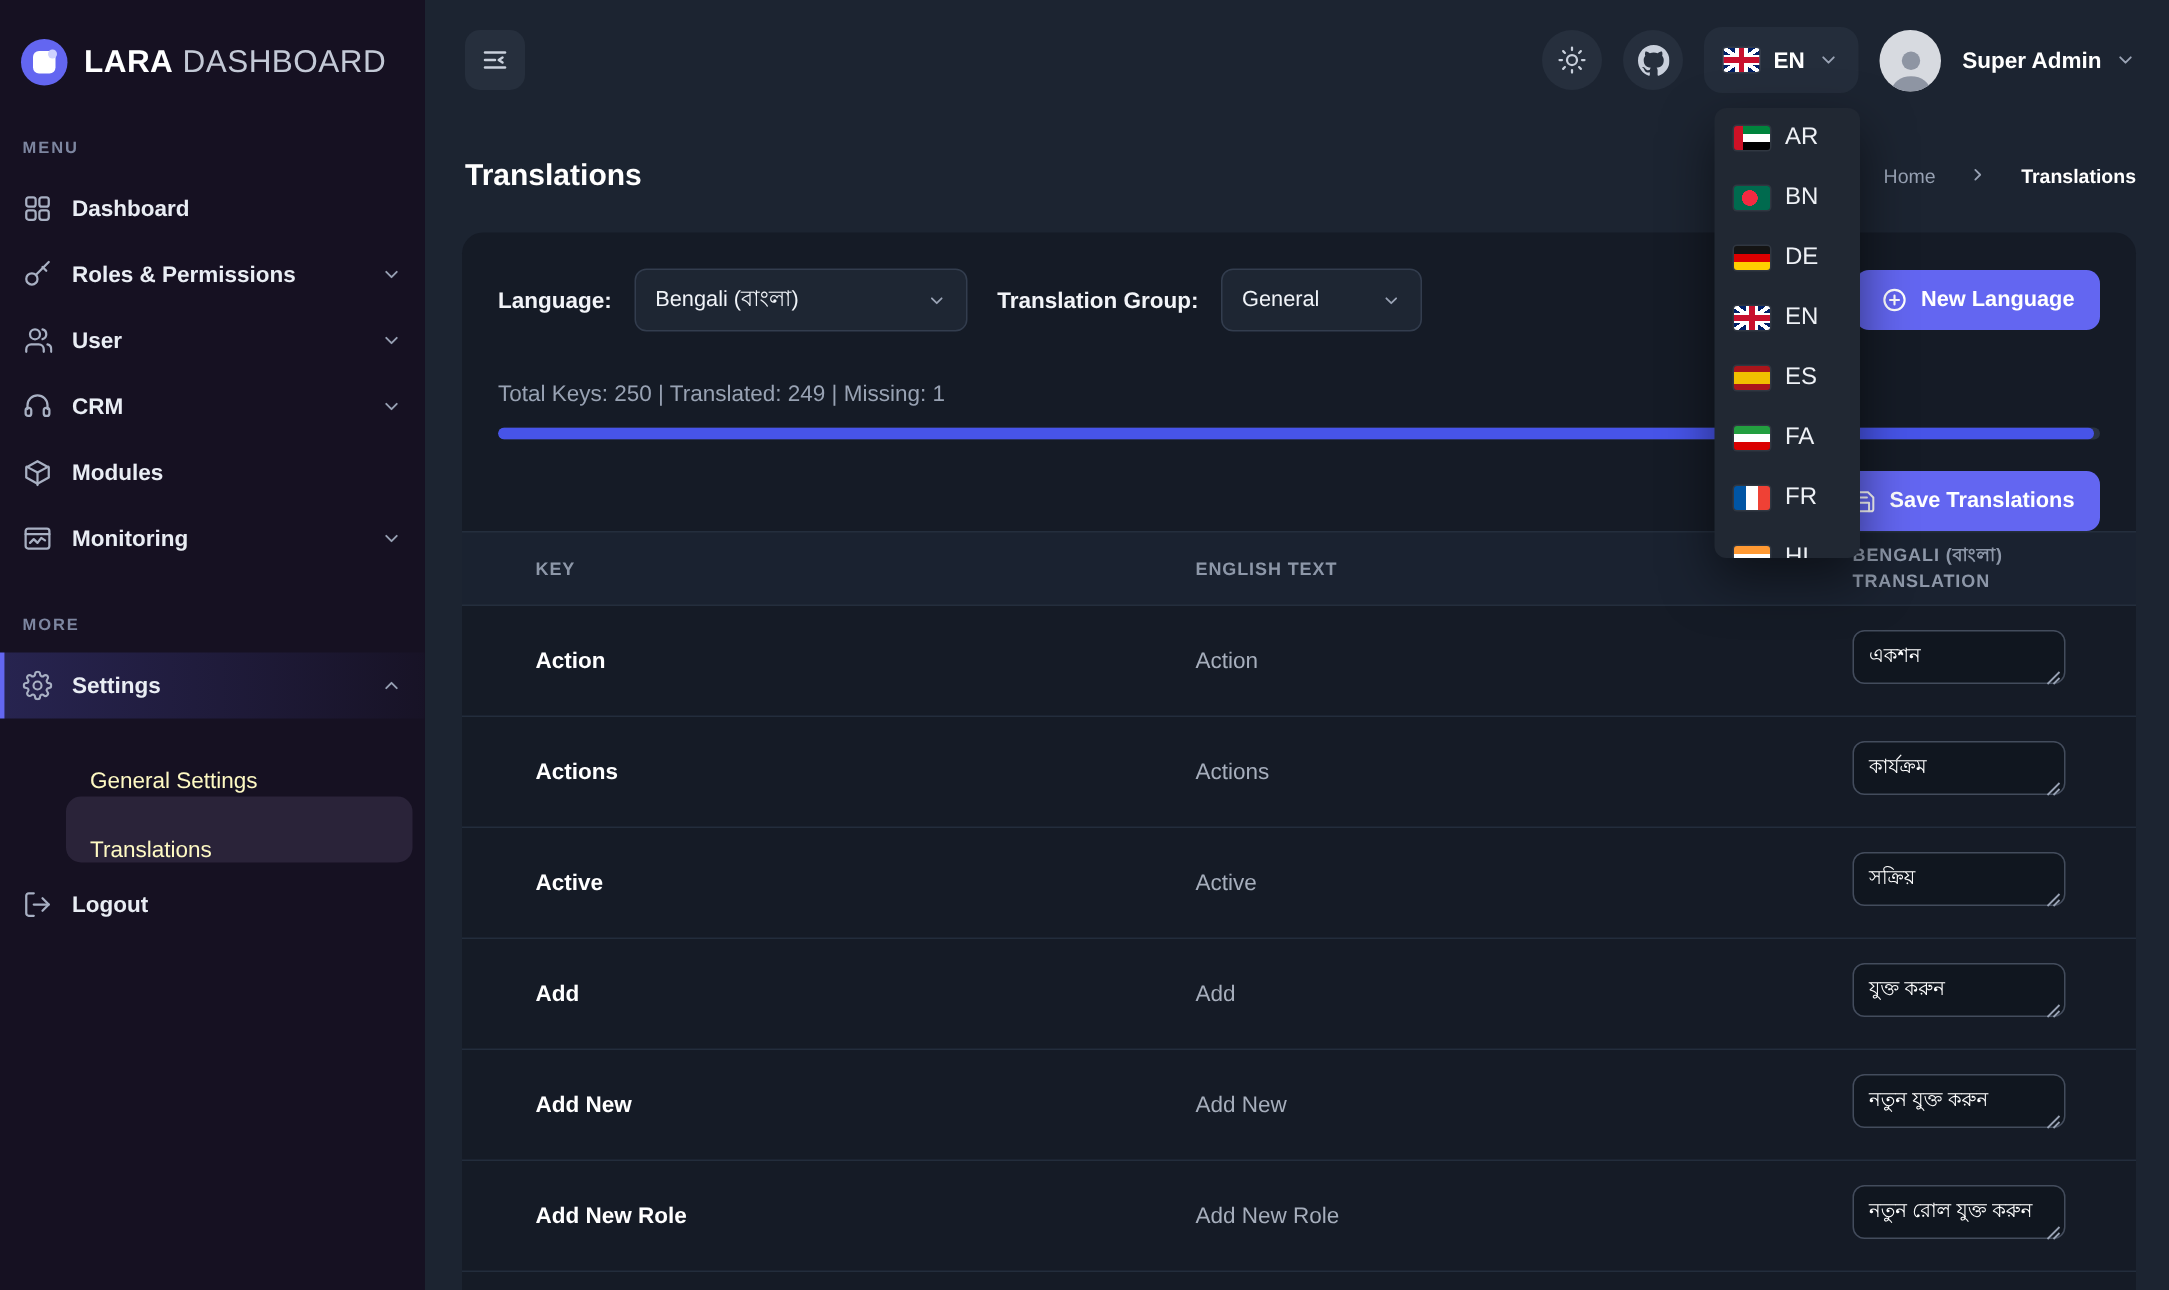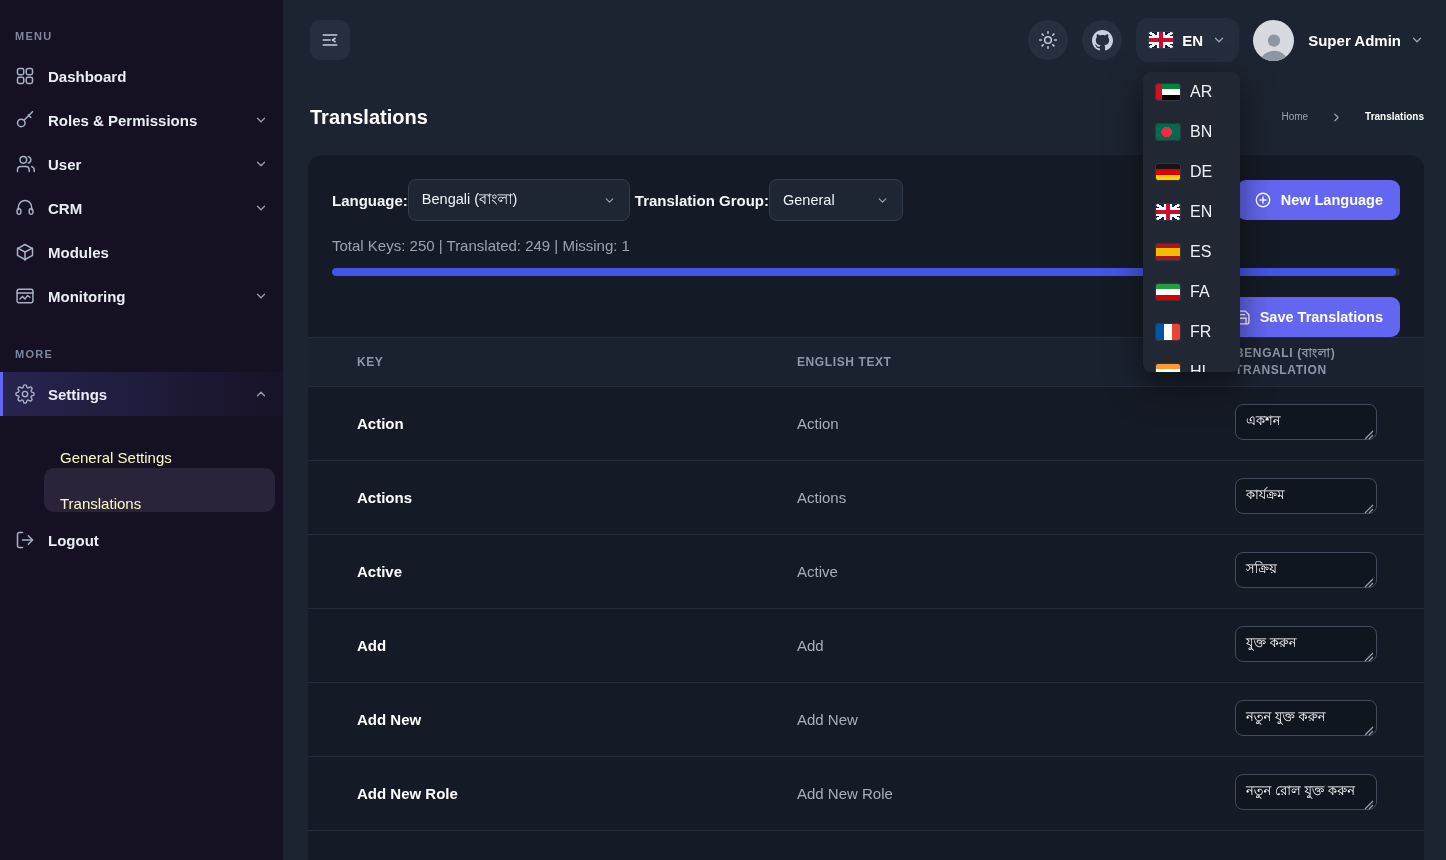--- a/index.html
+++ b/index.html
@@ -70,40 +70,40 @@
   
   .lang-menu{position:fixed;left:1143px;top:72px;width:97px;height:300px;background:#212833;
     border-radius:8px;box-shadow:0 14px 34px rgba(0,0,0,.5);overflow:hidden;z-index:40}
   .lang-menu-item{display:flex;align-items:center;gap:10px;height:40px;padding:0 13px;
     font-size:16px;color:#eef1f6;cursor:pointer}
 
   
   .page-head{height:75px;display:flex;align-items:center;justify-content:space-between;
     padding:0 22px 0 27px}
   .page-title{font-size:20px;font-weight:800;color:#fff}
-  .breadcrumb{display:flex;gap:22px;font-size:10px}
+  .breadcrumb{display:flex;gap:22px;font-size:13px}
   .bc-home{color:#97a1b3;cursor:pointer}
   .bc-sep{color:#97a1b3}
   .bc-current{color:#fff;font-weight:600}
 
   
   .card{margin:0 22px 0 25px;background:#151b26;border-radius:14px;padding:24px 0 0;height:760px}
   .card-inner{padding:0 24px}
-  .toolbar{display:flex;align-items:center;}
+  .toolbar{display:flex;align-items:center;gap:15px}
   .field-label{font-size:15px;font-weight:700;color:#f2f4f8}
   .select{height:42px;background:#1e2633;border:1px solid #333d4e;border-radius:8px;
     display:flex;align-items:center;justify-content:space-between;gap:10px;padding:0 13px;
     font-size:14.5px;color:#f0f3f8;cursor:pointer}
   .select.w-lang{width:222px}
   .select.w-group{width:134px}
   .gap-l{margin-left:5px}
   .btn{height:40px;border:none;border-radius:9px;background:#6366f1;color:#fff;font-weight:700;
     font-size:14.5px;font-family:inherit;display:flex;align-items:center;gap:9px;padding:0 17px;cursor:pointer}
   .new-lang{margin-left:auto}
-  .stats{margin-top:16px;color:#98a2b3;font-size:15px}
+  .stats{margin-top:33px;color:#98a2b3;font-size:15px}
   .progress-track{margin-top:14px;height:8px;border-radius:5px;background:#2a3342;overflow:hidden}
   .progress-fill{height:100%;background:#4754e8;border-radius:5px}
   .save-row{display:flex;justify-content:flex-end;margin-top:21px}
 
   
   .ttable{}
   .thead,.trow{display:grid;grid-template-columns:440px 438px 1fr;align-items:center;
     padding-left:49px;padding-right:24px}
   .thead{height:50px;background:#1a2230;border-top:1px solid #242e3d;border-bottom:1px solid #242e3d;
     color:#8d97a8;font-size:12px;font-weight:700;letter-spacing:.6px}
@@ -113,20 +113,27 @@
   .cell-en{font-size:15px;color:#a6aebc}
   .ta-wrap{position:relative;width:142px}
   .ta{width:142px;height:36px;background:#10161f;border:1px solid #434c5c;border-radius:8px;
     color:#fff;font-size:13px;font-family:inherit;padding:8px 10px 4px;resize:none;overflow:hidden;line-height:1.25}
   .ta-handle{position:absolute;right:3px;bottom:4px;color:#97a1b3;pointer-events:none}
 </style>
 </head>
 <body>
 
 <aside class="sidebar">
+  <div class="logo-row">
+    <span class="logo-badge"></span>
+    <span class="brand">
+      <span class="b">LARA</span>
+      <span class="l">DASHBOARD</span>
+    </span>
+  </div>
 
   <div class="section-label">MENU</div>
 
   <div class="nav-item">
     <span class="nicon">
       <svg width="20" height="20" viewBox="0 0 24 24" fill="none" stroke="currentColor" stroke-width="1.8" stroke-linecap="round" stroke-linejoin="round">
           <rect x="3" y="3" width="7.5" height="7.5" rx="2"></rect>
           <rect x="13.5" y="3" width="7.5" height="7.5" rx="2"></rect>
           <rect x="3" y="13.5" width="7.5" height="7.5" rx="2"></rect>
           <rect x="13.5" y="13.5" width="7.5" height="7.5" rx="2"></rect>

